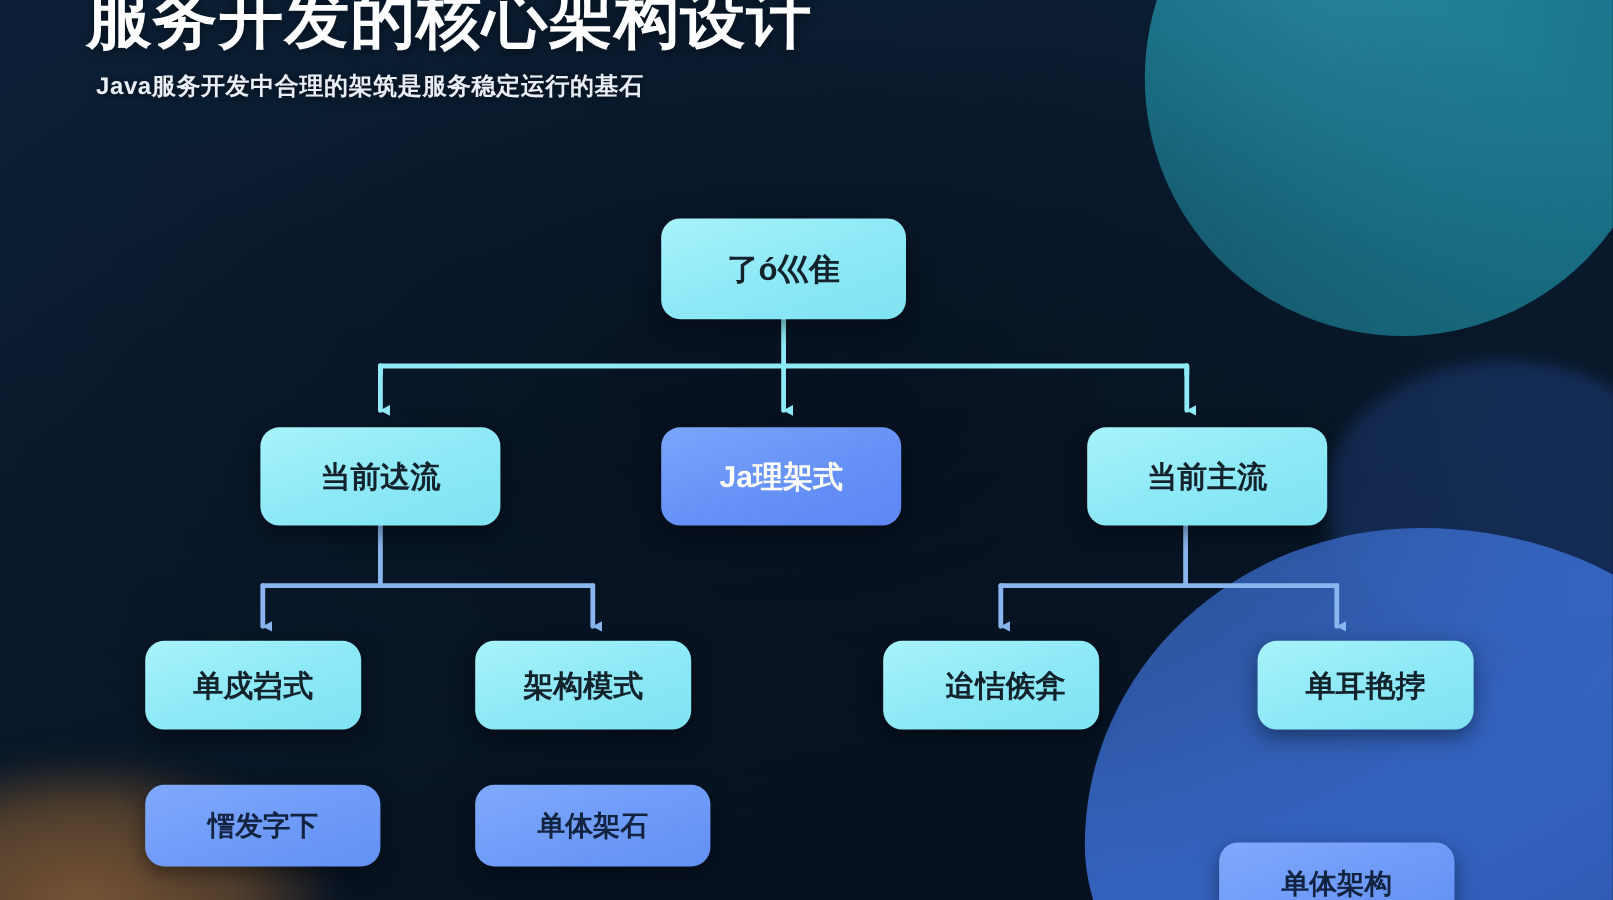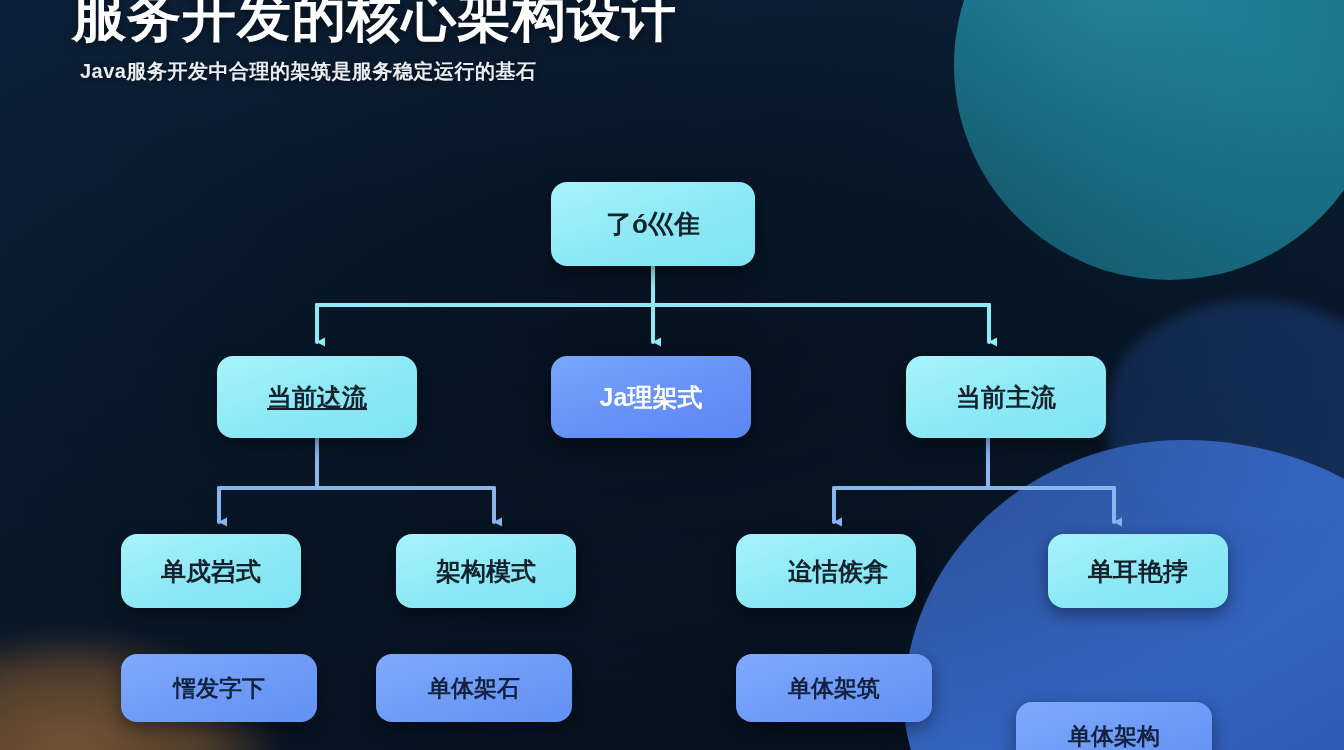--- a/index.html
+++ b/index.html
@@ -83,31 +83,31 @@
     text-align:center;
     box-shadow:0 6px 18px rgba(0,0,0,.42);
     user-select:none;
   }
   .node.cyan   { background:linear-gradient(160deg,#a8f3fb 0%,#8ee9f6 50%,#7fe3f2 100%); color:#14222c; }
   .node.blue   { background:linear-gradient(160deg,#7aa6fb 0%,#6691f7 55%,#5d86f2 100%); color:#ffffff; }
   .node.blue-d { background:linear-gradient(160deg,#7fa9fb 0%,#6e9bf8 55%,#6290f4 100%); color:#13233f; }
 
   .n-root { width:204px; height:84px; left:551px; top:182px; font-size:26px; }
   .n-l2   { width:200px; height:82px; top:356px; font-size:25px; }
-  .n-l2.a { left:217px;text-decoration:underline; }
+  .n-l2.a { left:217px; }
   .n-l2.b { left:551px; }
   .n-l2.c { left:906px; }
   .n-l3   { width:180px; height:74px; top:534px; font-size:25px; }
   .n-l3.a { left:121px; }
   .n-l3.b { left:396px; }
   .n-l3.c { left:736px;padding-left:24px; }
   .n-l3.d { left:1048px; }
   .n-l4   { width:196px; height:68px; top:654px; font-size:23px;align-items:center; }
   .n-l4.a { left:121px; }
-  .n-l4.b { left:376px; }
+  .n-l4.b { left:396px; }
   .n-l4.c { left:736px; }
   .n-l4.d { left:1016px;margin-top:48px; }
 </style>
 </head>
 <body>
 
 <div id="bg">
   <div class="bg-base"></div>
   <div class="bg-teal-circle"></div>
   <div class="bg-blue-blob-2"></div>
@@ -184,20 +184,17 @@
   <div class="node cyan n-l3 d">
     <span>单耳艳挬</span>
   </div>
 
   <div class="node blue-d n-l4 a">
     <span>㦒发字下</span>
   </div>
   <div class="node blue-d n-l4 b">
     <span>单体架石</span>
   </div>
-  <div class="node blue-d n-l4 c">
-    <span>单体架筑</span>
-  </div>
   <div class="node blue-d n-l4 d">
     <span>单体架构</span>
   </div>
 
 </div>
 
 </body></html>

